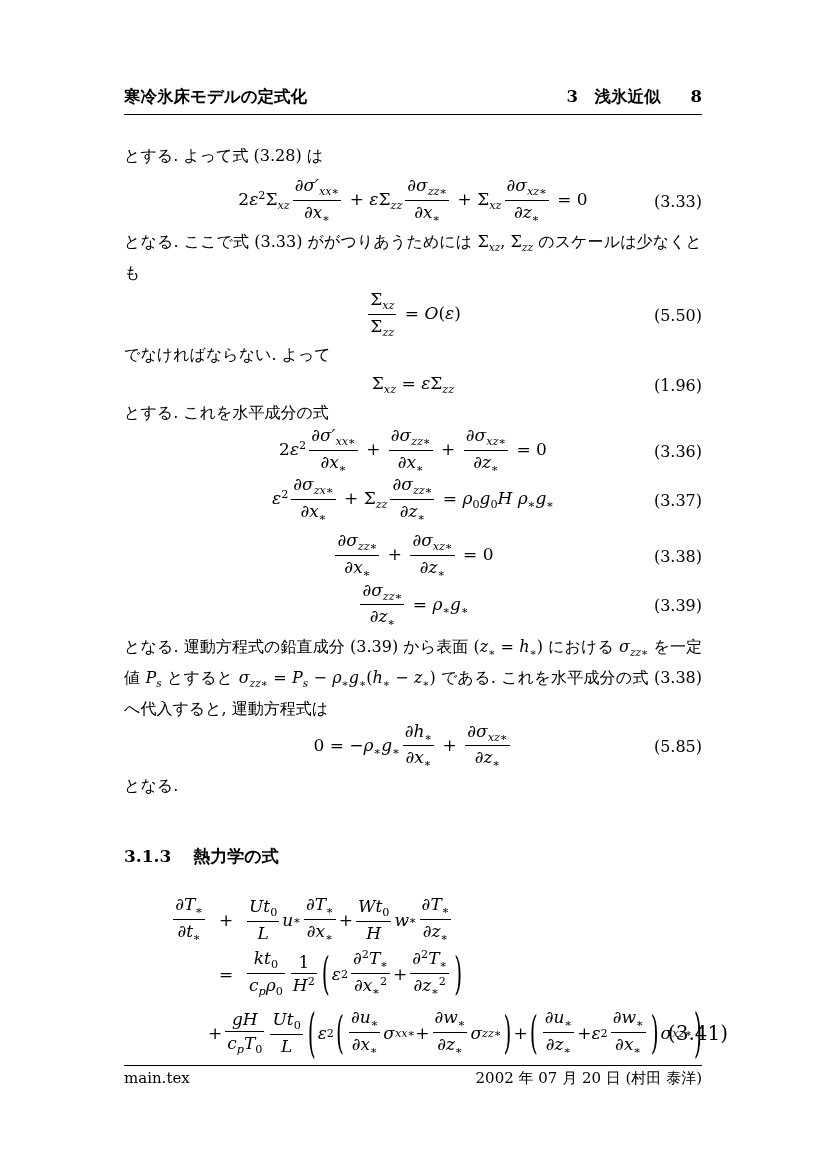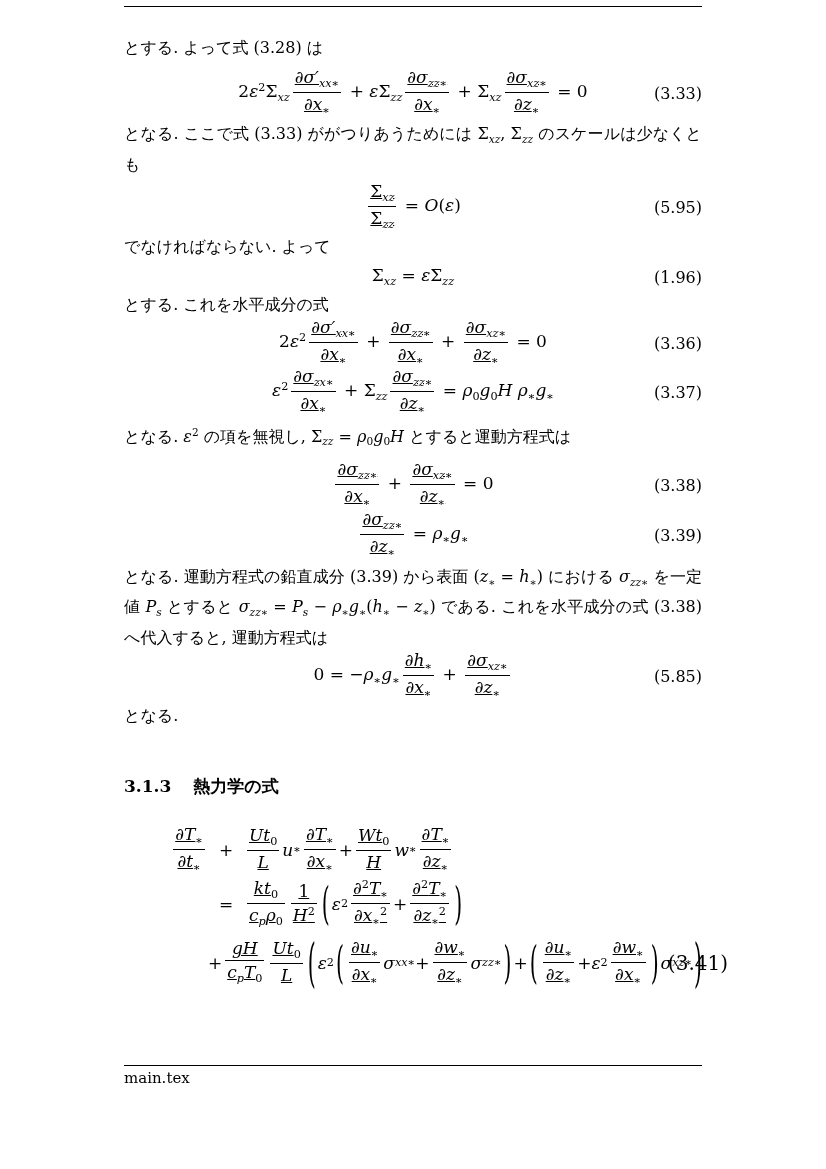--- a/index.html
+++ b/index.html
@@ -35,37 +35,41 @@
   .ar3{min-height:62px;}
   .eqno-inline{position:absolute;right:-26px;top:50%;transform:translateY(-50%);font-size:20px;}
   
   .mi{font-style:italic;}
   .mr{font-style:normal;}
   .ms{font-size:66%;font-style:italic;vertical-align:-0.35em;}
   .msr{font-size:66%;font-style:normal;vertical-align:-0.35em;}
   .mS{font-size:66%;font-style:normal;vertical-align:0.55em;}
   .frac{display:inline-flex;flex-direction:column;align-items:center;
         vertical-align:middle;margin:0 3px;line-height:1.15;}
-  .fn,.fd{padding:0 2px;white-space:nowrap;text-align:center;text-decoration:underline;}
+  .fn,.fd{padding:0 2px;white-space:nowrap;text-align:center;}
   .fbar{align-self:stretch;height:1px;background:#000;margin:1px 0 2px;}
   .big{display:inline-block;vertical-align:middle;margin:0 2px;font-size:120%;font-weight:normal;}
   
   .sechead{margin:0;font-size:17px;font-weight:bold;}
   .sechead .sect-title{margin-left:22px;}
   
   .footer{position:absolute;left:124px;top:1065px;width:578px;
           border-top:1.3px solid #000;padding-top:3px;
           display:flex;justify-content:space-between;font-size:15px;}
 </style>
 </head>
 <body>
 
 <div class="page">
   <div class="content">
 
+    <div class="hdr">
+      <span>寒冷氷床モデルの定式化</span>
+      <span class="hdr-right"><span>3　浅氷近似</span><span class="hdr-page">8</span></span>
+    </div>
     <div class="hrule"></div>
 
     <p class="para" style="margin-top:28px"><span class="mr">とする. よって式 (3.28) は</span></p>
 
     <div class="eqrow" style="min-height:56px;margin-top:4px">
       <span class="eqmath"><span class="mr">2</span><span class="mi">ε</span><span class="mS">2</span><span class="mr">Σ</span><span class="ms">xz</span><span class="frac">
             <span class="fn"><span class="mi">∂σ′</span><span class="ms">xx∗</span></span>
             <span class="fbar"></span>
             <span class="fd"><span class="mi">∂x</span><span class="ms">∗</span></span>
           </span><span class="mr"> + </span><span class="mi">ε</span><span class="mr">Σ</span><span class="ms">zz</span><span class="frac">
@@ -81,21 +85,21 @@
     </div>
 
     <p class="para"><span class="mr">となる. ここで式 (3.33) ががつりあうためには </span><span class="mr">Σ</span><span class="ms">xz</span><span class="mr">, </span><span class="mr">Σ</span><span class="ms">zz</span><span class="mr"> のスケールは少なくとも</span></p>
 
     <div class="eqrow" style="min-height:54px;margin-top:2px">
       <span class="eqmath"><span class="frac">
             <span class="fn"><span class="mr">Σ</span><span class="ms">xz</span></span>
             <span class="fbar"></span>
             <span class="fd"><span class="mr">Σ</span><span class="ms">zz</span></span>
           </span><span class="mr"> = </span><span class="mi">O</span><span class="mr">(</span><span class="mi">ε</span><span class="mr">)</span></span>
-      <span class="eqno">(5.95)</span>
+      <span class="eqno">(5.50)</span>
     </div>
 
     <p class="para"><span class="mr">でなければならない. よって</span></p>
 
     <div class="eqrow" style="min-height:30px;margin-top:2px">
       <span class="eqmath"><span class="mr">Σ</span><span class="ms">xz</span><span class="mr"> = </span><span class="mi">ε</span><span class="mr">Σ</span><span class="ms">zz</span></span>
       <span class="eqno">(1.96)</span>
     </div>
 
     <p class="para"><span class="mr">とする. これを水平成分の式</span></p>
@@ -123,21 +127,20 @@
             <span class="fbar"></span>
             <span class="fd"><span class="mi">∂x</span><span class="ms">∗</span></span>
           </span><span class="mr"> + </span><span class="mr">Σ</span><span class="ms">zz</span><span class="frac">
             <span class="fn"><span class="mi">∂σ</span><span class="ms">zz∗</span></span>
             <span class="fbar"></span>
             <span class="fd"><span class="mi">∂z</span><span class="ms">∗</span></span>
           </span><span class="mr"> = </span><span class="mi">ρ</span><span class="msr">0</span><span class="mi">g</span><span class="msr">0</span><span class="mi">H</span><span class="mr"> </span><span class="mi">ρ</span><span class="ms">∗</span><span class="mi">g</span><span class="ms">∗</span></span>
       <span class="eqno">(3.37)</span>
     </div>
 
-    <p class="para" style="margin-top:2px"><span class="mr">となる. </span><span class="mi">ε</span><span class="mS">2</span><span class="mr"> の項を無視し, </span><span class="mr">Σ</span><span class="ms">zz</span><span class="mr"> = </span><span class="mi">ρ</span><span class="msr">0</span><span class="mi">g</span><span class="msr">0</span><span class="mi">H</span><span class="mr"> とすると運動方程式は</span></p>
 
     <div class="eqrow" style="min-height:46px;margin-top:6px">
       <span class="eqmath"><span class="frac">
             <span class="fn"><span class="mi">∂σ</span><span class="ms">zz∗</span></span>
             <span class="fbar"></span>
             <span class="fd"><span class="mi">∂x</span><span class="ms">∗</span></span>
           </span><span class="mr"> + </span><span class="frac">
             <span class="fn"><span class="mi">∂σ</span><span class="ms">xz∗</span></span>
             <span class="fbar"></span>
             <span class="fd"><span class="mi">∂z</span><span class="ms">∗</span></span>
@@ -298,14 +301,15 @@
             <span class="big" style="transform: scale(1, 2.6);">)</span>
           </span>
         <span class="eqno-inline">(3.41)</span>
       </div>
     </div>
 
   </div>
 
   <div class="footer">
     <span>main.tex</span>
+    <span>2002 年 07 月 20 日 (村田 泰洋)</span>
   </div>
 </div>
 
 </body></html>

